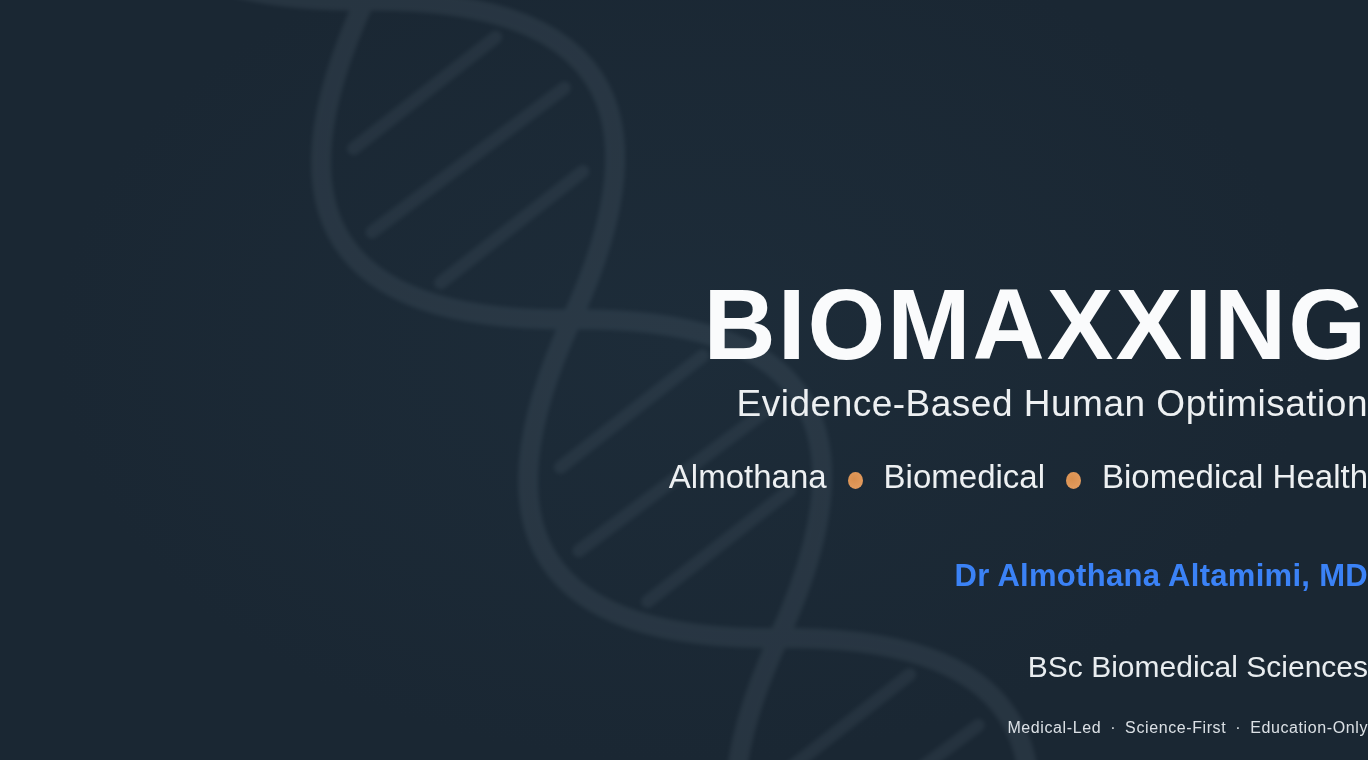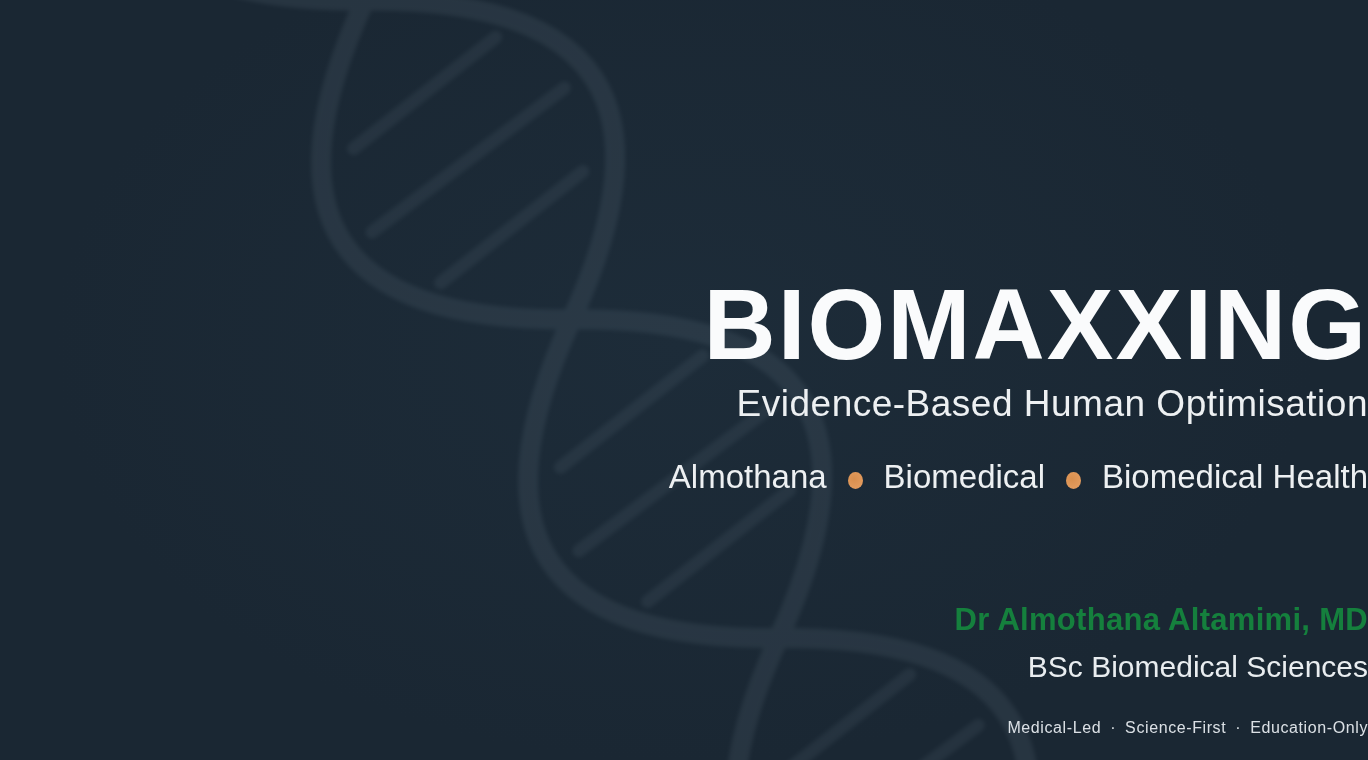--- a/index.html
+++ b/index.html
@@ -68,26 +68,26 @@
     width: 15px;
     height: 17px;
     border-radius: 50%;
     background: radial-gradient(circle at 40% 40%, #d98f4e 0%, var(--accent_orange, #e29a5c) 65%);
     margin: 0 21px;
     vertical-align: baseline;
     position: relative;
     top: 1px;
   }
   .presenter-name {
-    top: 602px;
+    top: 558px;
     font-size: 31px;
     line-height: 36px;
     font-weight: 700;
     letter-spacing: 0.3px;
-    color: #15803d;
+    color: #3b82f6;
   }
   .presenter-credentials {
     top: 649px;
     font-size: 30px;
     line-height: 36px;
     font-weight: 400;
     color: #e9edf0;
   }
   .tagline {
     top: 713px;

